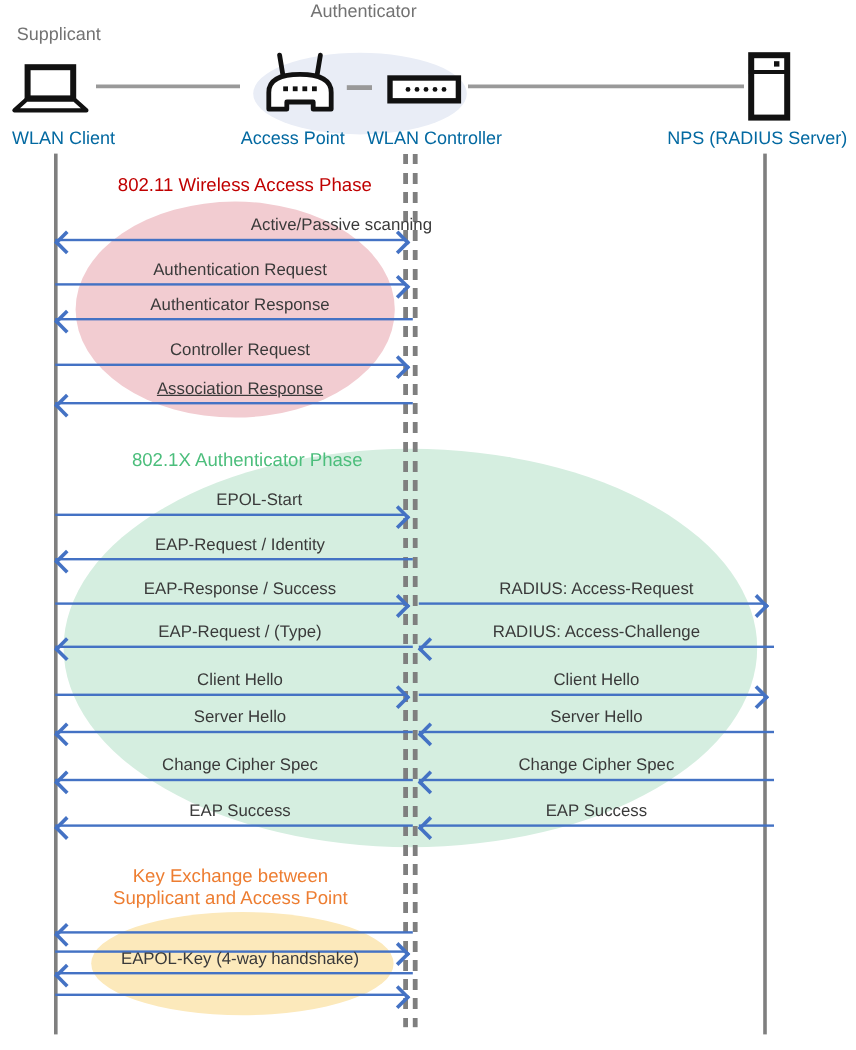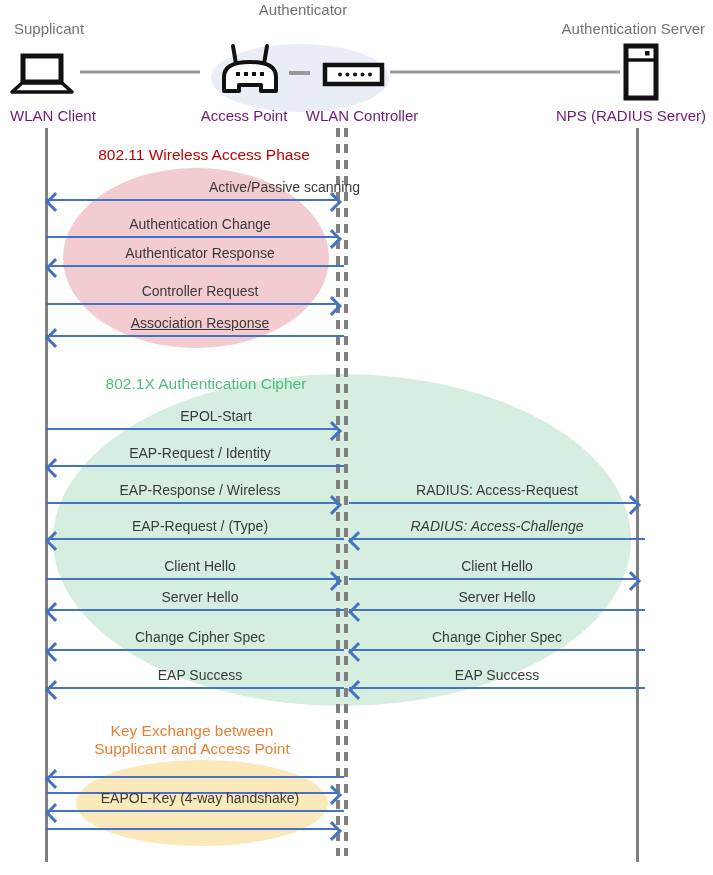--- a/index.html
+++ b/index.html
@@ -2,42 +2,41 @@
 <html><head>
 <meta charset="utf-8">
 <style>
   html,body{margin:0;padding:0;background:#fff;}
   #stage{
     position:relative;width:713px;height:875px;background:#fff;overflow:hidden;
     font-family:"Liberation Sans",sans-serif;color:#3a3a3a;
   }
   .abs{position:absolute;}
   .role-label{font-size:15px;color:#737373;}
-  .device-label{font-size:15px;color:#701a75;}
+  .device-label{font-size:15px;color:#0369a1;}
   .center{text-align:center;}
   .right{text-align:right;}
   .phase-title{font-size:15.5px;text-align:center;white-space:pre-line;line-height:18px;}
   .ellipse{border-radius:50%;}
   .lifeline{width:3px;background:#7f7f7f;}
   .dashline{width:4px;background:repeating-linear-gradient(to bottom,#7f7f7f 0 9px,transparent 9px 16px);}
   .msg-line{height:2.4px;}
   .msg-label{font-size:14px;line-height:17px;text-align:center;color:#3a3a3a;white-space:nowrap;}
   .chev{width:11px;height:11px;border-top:3px solid;border-right:3px solid;}
   .z0{z-index:0}.z1{z-index:1}.z2{z-index:2}
 </style>
 </head>
 <body>
 
 <div id="stage">
 
   <div class="abs ellipse z0" style="left:211px;top:44px;width:178px;height:68px;background:#e9edf6;"></div>
 
   <div class="abs role-label" style="left:14px;top:20px;">Supplicant</div>
   <div class="abs role-label center" style="left:203px;top:1px;width:200px;">Authenticator</div>
-  <div class="abs role-label right" style="left:505px;top:20px;width:200px;">Authentication Server</div>
 
   <svg class="abs z1" style="left:0;top:0;" width="713" height="130" viewBox="0 0 713 130">
 
     <g>
       <line x1="80" y1="72" x2="200" y2="72" stroke="#999999" stroke-width="3"></line>
       <line x1="289" y1="73" x2="310" y2="73" stroke="#999999" stroke-width="4"></line>
       <line x1="390" y1="72" x2="620" y2="72" stroke="#999999" stroke-width="3"></line>
     </g>
 
     <g>
@@ -81,59 +80,59 @@
       <div class="abs ellipse" style="left: 53px; top: 374px; width: 578px; height: 332px; background: rgb(213, 238, 224);"></div>
       <div class="abs ellipse" style="left: 76px; top: 760px; width: 252px; height: 86px; background: rgb(252, 233, 187);"></div>
     </div>
 
   <div class="abs lifeline z1" style="left:45px;top:128px;height:734px;"></div>
   <div class="abs dashline z1" style="left:336px;top:128px;height:728px;"></div>
   <div class="abs dashline z1" style="left:344px;top:128px;height:728px;"></div>
   <div class="abs lifeline z1" style="left:636px;top:128px;height:734px;"></div>
 
   <div class="abs phase-title z2" style="left: 44px; top: 146px; width: 320px; color: rgb(192, 0, 0);">802.11 Wireless Access Phase</div>
-  <div class="abs phase-title z2" style="left: 46px; top: 375px; width: 320px; color: rgb(76, 190, 124);">802.1X Authentication Cipher</div>
+  <div class="abs phase-title z2" style="left: 46px; top: 375px; width: 320px; color: rgb(76, 190, 124);">802.1X Authenticator Phase</div>
   <div class="abs phase-title z2" style="left: 32px; top: 722px; width: 320px; color: rgb(237, 125, 49);">Key Exchange between
 Supplicant and Access Point</div>
 
   <div id="arrow-layer" class="abs z2" style="left:0;top:0;">
       <div class="abs msg-line" style="left: 46px; top: 199px; width: 292px; background: rgb(68, 114, 196);"></div>
       <div class="abs chev" style="border-color: rgb(68, 114, 196); top: 194.5px; left: 325px; transform: rotate(45deg);"></div>
       <div class="abs chev" style="border-color: rgb(68, 114, 196); top: 194.5px; left: 48px; transform: rotate(-135deg);"></div>
       <div class="abs msg-label" style="left: 40px; top: 179px; width: 320px; text-align: right;">Active/Passive scanning</div>
       <div class="abs msg-line" style="left: 46px; top: 236px; width: 292px; background: rgb(68, 114, 196);"></div>
       <div class="abs chev" style="border-color: rgb(68, 114, 196); top: 231.5px; left: 325px; transform: rotate(45deg);"></div>
-      <div class="abs msg-label" style="left: 40px; top: 216px; width: 320px;">Authentication Change</div>
+      <div class="abs msg-label" style="left: 40px; top: 216px; width: 320px;">Authentication Request</div>
       <div class="abs msg-line" style="left: 46px; top: 265px; width: 298px; background: rgb(68, 114, 196);"></div>
       <div class="abs chev" style="border-color: rgb(68, 114, 196); top: 260.5px; left: 48px; transform: rotate(-135deg);"></div>
       <div class="abs msg-label" style="left: 40px; top: 245px; width: 320px;">Authenticator Response</div>
       <div class="abs msg-line" style="left: 46px; top: 303px; width: 292px; background: rgb(68, 114, 196);"></div>
       <div class="abs chev" style="border-color: rgb(68, 114, 196); top: 298.5px; left: 325px; transform: rotate(45deg);"></div>
       <div class="abs msg-label" style="left: 40px; top: 283px; width: 320px;">Controller Request</div>
       <div class="abs msg-line" style="left: 46px; top: 335px; width: 298px; background: rgb(68, 114, 196);"></div>
       <div class="abs chev" style="border-color: rgb(68, 114, 196); top: 330.5px; left: 48px; transform: rotate(-135deg);"></div>
       <div class="abs msg-label" style="left: 40px; top: 315px; width: 320px; text-decoration: underline;">Association Response</div>
       <div class="abs msg-line" style="left: 46px; top: 428px; width: 292px; background: rgb(68, 114, 196);"></div>
       <div class="abs chev" style="border-color: rgb(68, 114, 196); top: 423.5px; left: 325px; transform: rotate(45deg);"></div>
       <div class="abs msg-label" style="left: 56px; top: 408px; width: 320px;">EPOL-Start</div>
       <div class="abs msg-line" style="left: 46px; top: 465px; width: 298px; background: rgb(68, 114, 196);"></div>
       <div class="abs chev" style="border-color: rgb(68, 114, 196); top: 460.5px; left: 48px; transform: rotate(-135deg);"></div>
       <div class="abs msg-label" style="left: 40px; top: 445px; width: 320px;">EAP-Request / Identity</div>
       <div class="abs msg-line" style="left: 46px; top: 502px; width: 292px; background: rgb(68, 114, 196);"></div>
       <div class="abs chev" style="border-color: rgb(68, 114, 196); top: 497.5px; left: 325px; transform: rotate(45deg);"></div>
-      <div class="abs msg-label" style="left: 40px; top: 482px; width: 320px;">EAP-Response / Wireless</div>
+      <div class="abs msg-label" style="left: 40px; top: 482px; width: 320px;">EAP-Response / Success</div>
       <div class="abs msg-line" style="left: 349px; top: 502px; width: 288px; background: rgb(68, 114, 196);"></div>
       <div class="abs chev" style="border-color: rgb(68, 114, 196); top: 497.5px; left: 624px; transform: rotate(45deg);"></div>
       <div class="abs msg-label" style="left: 337px; top: 482px; width: 320px;">RADIUS: Access-Request</div>
       <div class="abs msg-line" style="left: 46px; top: 538px; width: 298px; background: rgb(68, 114, 196);"></div>
       <div class="abs chev" style="border-color: rgb(68, 114, 196); top: 533.5px; left: 48px; transform: rotate(-135deg);"></div>
       <div class="abs msg-label" style="left: 40px; top: 518px; width: 320px;">EAP-Request / (Type)</div>
       <div class="abs msg-line" style="left: 349px; top: 538px; width: 296px; background: rgb(68, 114, 196);"></div>
       <div class="abs chev" style="border-color: rgb(68, 114, 196); top: 533.5px; left: 351px; transform: rotate(-135deg);"></div>
-      <div class="abs msg-label" style="left: 337px; top: 518px; width: 320px; font-style: italic;">RADIUS: Access-Challenge</div>
+      <div class="abs msg-label" style="left: 337px; top: 518px; width: 320px;">RADIUS: Access-Challenge</div>
       <div class="abs msg-line" style="left: 46px; top: 578px; width: 292px; background: rgb(68, 114, 196);"></div>
       <div class="abs chev" style="border-color: rgb(68, 114, 196); top: 573.5px; left: 325px; transform: rotate(45deg);"></div>
       <div class="abs msg-label" style="left: 40px; top: 558px; width: 320px;">Client Hello</div>
       <div class="abs msg-line" style="left: 349px; top: 578px; width: 288px; background: rgb(68, 114, 196);"></div>
       <div class="abs chev" style="border-color: rgb(68, 114, 196); top: 573.5px; left: 624px; transform: rotate(45deg);"></div>
       <div class="abs msg-label" style="left: 337px; top: 558px; width: 320px;">Client Hello</div>
       <div class="abs msg-line" style="left: 46px; top: 609px; width: 298px; background: rgb(68, 114, 196);"></div>
       <div class="abs chev" style="border-color: rgb(68, 114, 196); top: 604.5px; left: 48px; transform: rotate(-135deg);"></div>
       <div class="abs msg-label" style="left: 40px; top: 589px; width: 320px;">Server Hello</div>
       <div class="abs msg-line" style="left: 349px; top: 609px; width: 296px; background: rgb(68, 114, 196);"></div>

